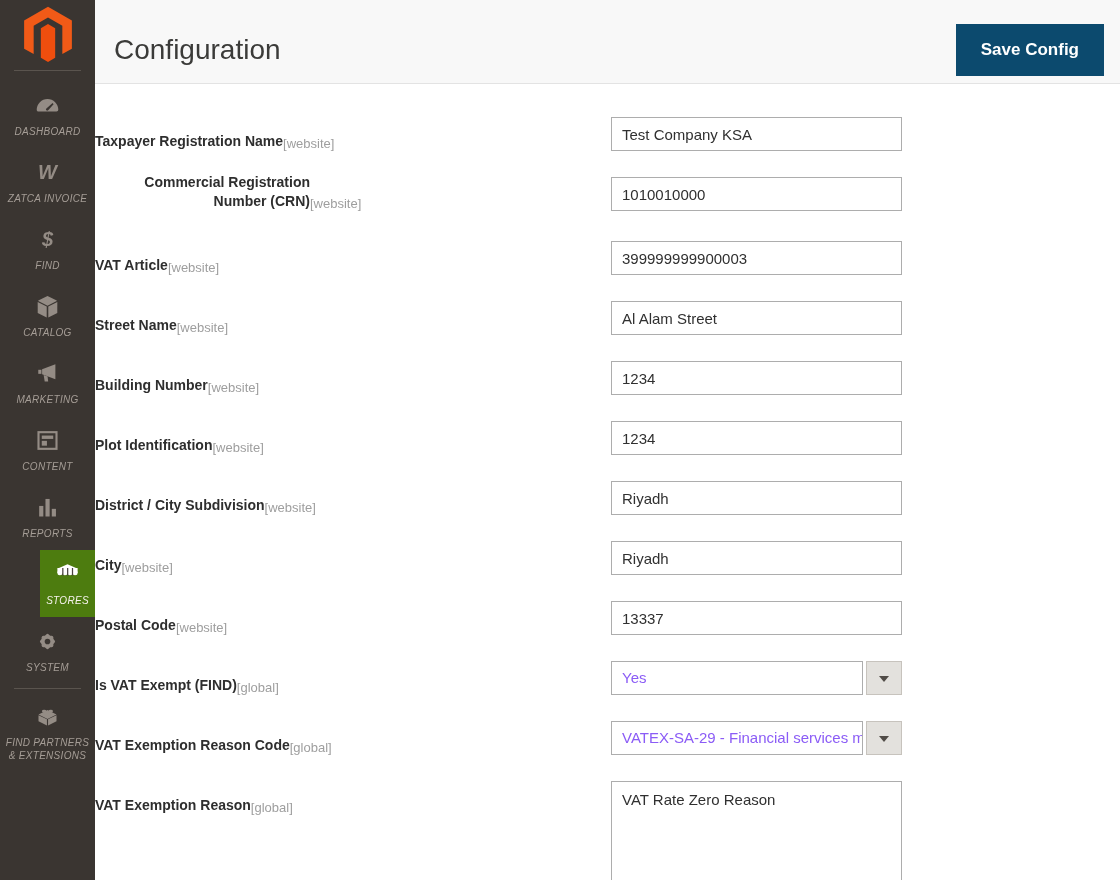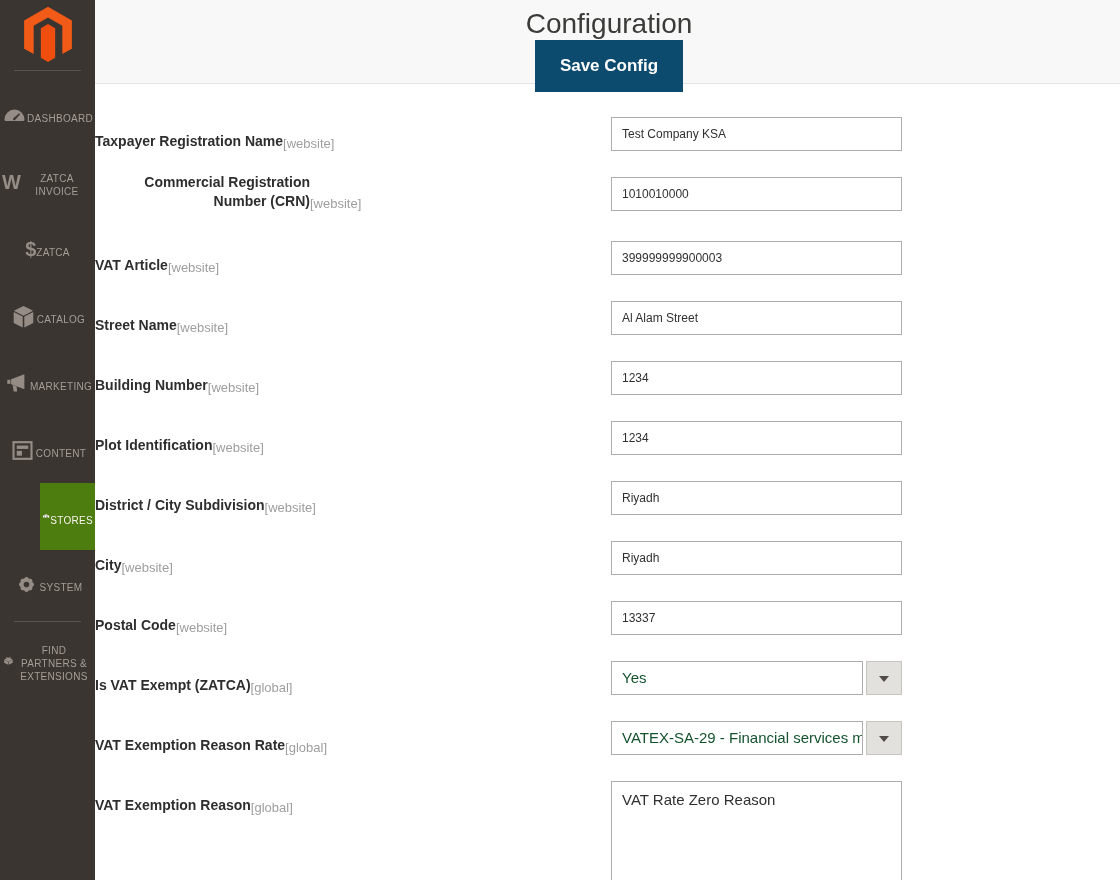--- a/index.html
+++ b/index.html
@@ -4,55 +4,55 @@
 <style>
   * { margin:0; padding:0; box-sizing:border-box; }
   html,body { width:1120px; height:880px; overflow:hidden; background:#fff;
               font-family:"Liberation Sans", sans-serif; }
   .app { display:flex; width:1120px; height:880px; }
 
   
   .sidebar { width:95px; flex-shrink:0; background:#3a3531; height:880px; }
   .logo-wrap { height:70px; display:flex; align-items:center; justify-content:center; cursor:pointer; }
   .logo-divider { height:1px; background:#5a544e; margin:0 14px 10px; }
-  .m-item { display:flex; flex-direction:row; align-items:center; justify-content:center;
-            padding:10px 2px 9px; min-height:67px; cursor:pointer; color:#948c85; }
+  .m-item { display:flex; flex-direction:column; align-items:center; justify-content:center;
+            padding:10px 2px 9px; min-height:67px; cursor:pointer; color:#948c85;font-style:italic; }
   .m-item .cap { margin-top:6px; font-size:10px; letter-spacing:.3px; color:#a59d96;
                  text-align:center; line-height:13px; max-width:88px; }
   .m-item svg { width:27px; height:27px; fill:currentColor; }
   .m-item .glyph { font-size:20px; font-weight:bold; line-height:27px; height:27px; }
   .m-item.selected { background:#4d7c0f; color:#ffffff;margin-left:40px; }
   .m-item.selected .cap { color:#f7f3ee; }
   .menu-divider { height:1px; background:#5a544e; margin:4px 14px; }
 
   
   .content { flex:1; display:flex; flex-direction:column; background:#fff; }
   .page-header { height:84px; background:#f8f8f8; border-bottom:1px solid #e3e3e3;
                  display:flex; align-items:center; justify-content:space-between;
-                 padding:8px 16px 0 19px; flex-shrink:0;flex-direction:column; }
+                 padding:16px 16px 0 19px; flex-shrink:0; }
   .page-title { font-size:28px; font-weight:400; color:#3b3b39; }
   .save-btn { background:#0c4a6e; color:#fff; border:0; font-family:"Liberation Sans",sans-serif;
               font-size:17px; font-weight:700; padding:16px 25px; cursor:pointer; }
 
   
   .form { padding-top:33px; }
   .row { display:flex; align-items:flex-start; margin-bottom:26px; }
   .row.tall { margin-bottom:30px; }
   .label-cell { width:500px; height:34px; display:flex; flex-direction:row;
                 align-items:flex-end; padding-top:3px; flex-shrink:0; overflow:visible; }
   .f-label { max-width:215px; text-align:right; font-size:14px; font-weight:700;
              color:#2e2e2e; line-height:19px; }
   .f-scope { font-size:13px; color:#9e9e9e; margin-top:19px; }
   .field-cell { margin-left:16px; }
   .text-input { width:291px; height:34px; border:1px solid #adadad; background:#fff;
-                padding:0 10px; font-size:12px; color:#303030;
+                padding:0 10px; font-size:15px; color:#303030;
                 font-family:"Liberation Sans",sans-serif; }
   .select { width:291px; height:34px; display:flex; cursor:pointer; }
   .select-value { flex:1; border:1px solid #adadad; background:#fff; padding:7px 10px 0;
-                  font-size:15px; color:#14532d; white-space:nowrap; overflow:hidden; }
+                  font-size:15px; color:#8b5cf6; white-space:nowrap; overflow:hidden; }
   .select-btn { width:36px; margin-left:3px; border:1px solid #c7c3bd; background:#e3e1dd;
                 display:flex; align-items:center; justify-content:center; }
   .tri { width:0; height:0; border:5px solid transparent; border-top:6px solid #514c47;
          margin-top:6px; }
   .textarea { width:291px; height:140px; border:1px solid #adadad; background:#fff;
               padding:8px 10px; font-size:15px; color:#303030; resize:none;
               font-family:"Liberation Sans",sans-serif; line-height:19px; }
 </style>
 </head>
 <body>
@@ -76,21 +76,21 @@
       <span class="cap">DASHBOARD</span>
     </div>
 
     <div class="m-item">
       <span class="glyph">W</span>
       <span class="cap">ZATCA INVOICE</span>
     </div>
 
     <div class="m-item">
       <span class="glyph">$</span>
-      <span class="cap">ZATCA</span>
+      <span class="cap">FIND</span>
     </div>
 
     <div class="m-item">
       <svg viewBox="0 0 24 24">
         <path d="M12 2.6l8.2 4.1v.5L12 11.3 3.8 7.2v-.5z"></path>
         <path d="M3.3 8.1l8 4v9.6l-8-3.9z"></path>
         <path d="M20.7 8.1l-8 4v9.6l8-3.9z"></path>
       </svg>
       <span class="cap">CATALOG</span>
     </div>
@@ -107,20 +107,28 @@
 
     <div class="m-item">
       <svg viewBox="0 0 24 24">
         <rect x="4" y="4.6" width="16" height="14.8" fill="none" stroke="currentColor" stroke-width="1.9"></rect>
         <rect x="6.9" y="7.6" width="10.2" height="3"></rect>
         <rect x="6.9" y="12.3" width="4.6" height="4.3"></rect>
       </svg>
       <span class="cap">CONTENT</span>
     </div>
 
+    <div class="m-item">
+      <svg viewBox="0 0 24 24">
+        <rect x="4.6" y="10.6" width="3.7" height="9.4"></rect>
+        <rect x="10.2" y="4.4" width="3.7" height="15.6"></rect>
+        <rect x="15.8" y="13.2" width="3.7" height="6.8"></rect>
+      </svg>
+      <span class="cap">REPORTS</span>
+    </div>
 
     <div class="m-item selected">
       <svg viewBox="0 0 24 24">
         <path d="M3 6.2h18v4.4H3z"></path>
         <circle cx="5.25" cy="10.4" r="2.25"></circle>
           <circle cx="9.75" cy="10.4" r="2.25"></circle>
         <circle cx="14.25" cy="10.4" r="2.25"></circle>
           <circle cx="18.75" cy="10.4" r="2.25"></circle>
         <rect x="7.3" y="5.8" width="1.1" height="7.2" fill="#4a4440"></rect>
         <rect x="11.6" y="5.8" width="1.1" height="7.2" fill="#4a4440"></rect>
@@ -246,36 +254,36 @@
           <div class="f-label">Postal Code</div>
           <div class="f-scope">[website]</div>
         </div>
         <div class="field-cell">
           <input class="text-input" value="13337" style="">
         </div>
       </div>
 
       <div class="row">
         <div class="label-cell">
-          <div class="f-label">Is VAT Exempt (ZATCA)</div>
+          <div class="f-label">Is VAT Exempt (FIND)</div>
           <div class="f-scope">[global]</div>
         </div>
         <div class="field-cell">
           <div class="select">
             <div class="select-value">Yes</div>
             <div class="select-btn">
                 <span class="tri"></span>
               </div>
           </div>
         </div>
       </div>
 
       <div class="row">
         <div class="label-cell">
-          <div class="f-label">VAT Exemption Reason Rate</div>
+          <div class="f-label">VAT Exemption Reason Code</div>
           <div class="f-scope">[global]</div>
         </div>
         <div class="field-cell">
           <div class="select">
             <div class="select-value">VATEX-SA-29 - Financial services mentioned in Article 29 of the VAT Regulations</div>
             <div class="select-btn">
                 <span class="tri"></span>
               </div>
           </div>
         </div>

